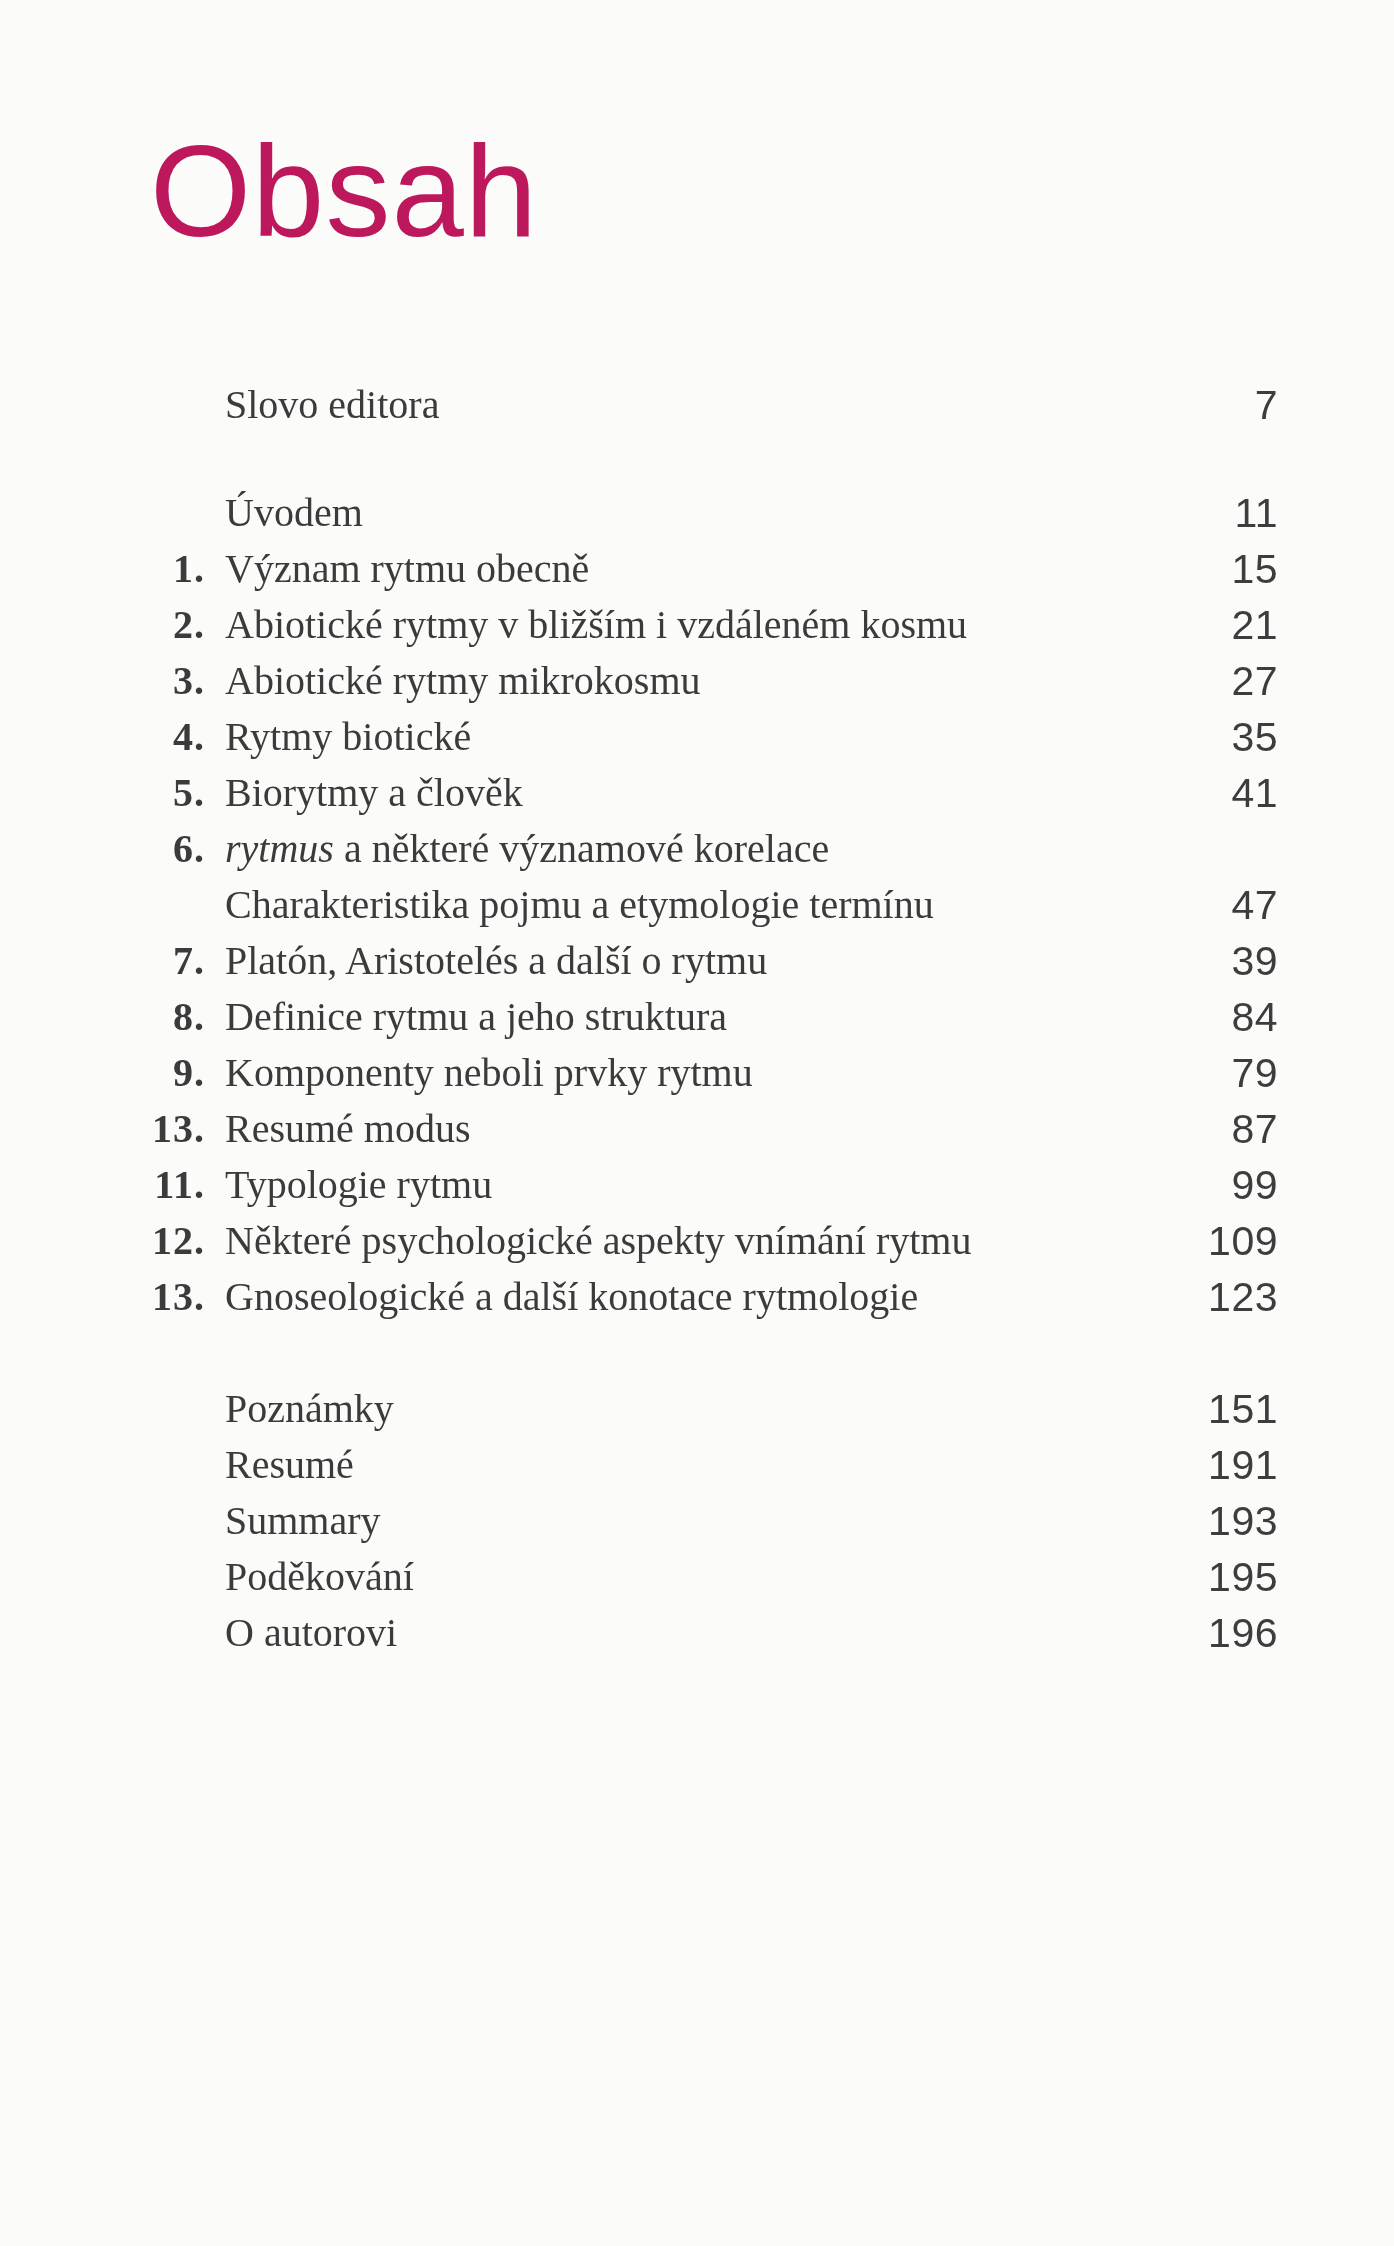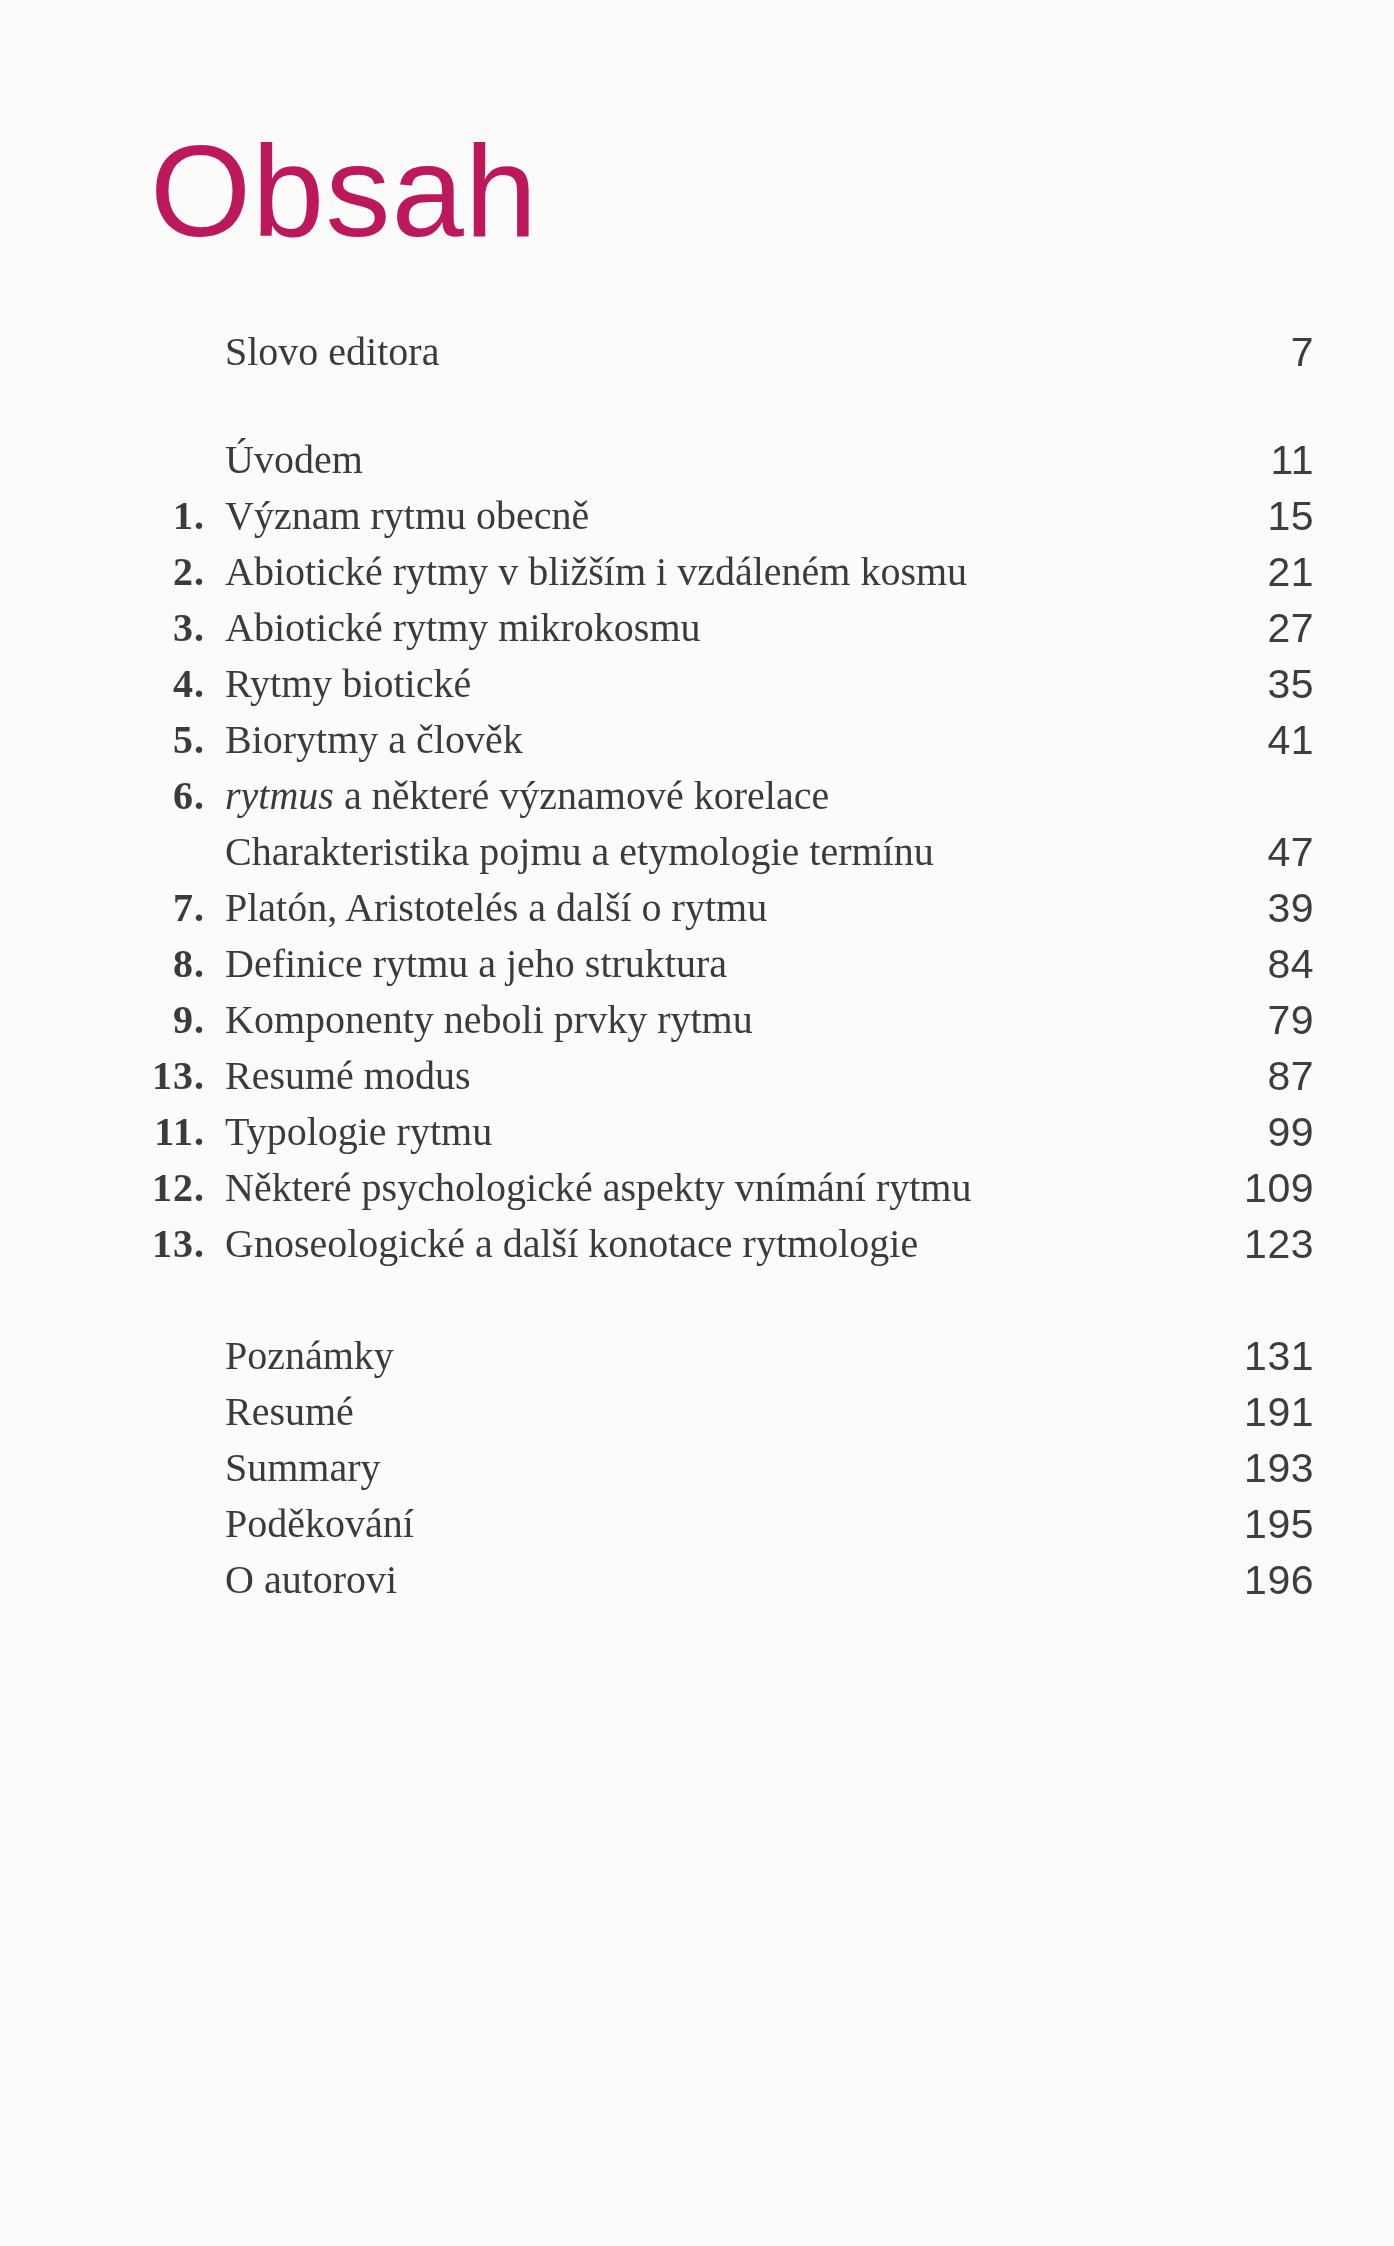--- a/index.html
+++ b/index.html
@@ -15,23 +15,23 @@
   .page-title {
     margin: 125px 0 0 150px;
     font-family: "Liberation Sans", "DejaVu Sans", sans-serif;
     font-weight: 300;
     font-size: 130px;
     line-height: 132px;
     letter-spacing: 1px;
     color: #be185d;
   }
   .toc {
-    margin-top: 67px;
+    margin-top: 120px;
     padding-left: 145px;
-    padding-right: 80px;
+    padding-right: 116px;
   }
   .row {
     display: flex;
     align-items: flex-end;
     font-size: 40px;
     line-height: 56px;
   }
   .row .num {
     flex: 0 0 60px;
     text-align: right;
@@ -152,21 +152,21 @@
 
   <div class="row">
     <span class="num">13.</span>
     <span class="label">Gnoseologické a další konotace rytmologie</span>
     <span class="pagenum">123</span>
   </div>
 
   <div class="row gap-back">
     <span class="num"></span>
     <span class="label">Poznámky</span>
-    <span class="pagenum">131</span>
+    <span class="pagenum">151</span>
   </div>
 
   <div class="row">
     <span class="num"></span>
     <span class="label">Resumé</span>
     <span class="pagenum">191</span>
   </div>
 
   <div class="row">
     <span class="num"></span>

